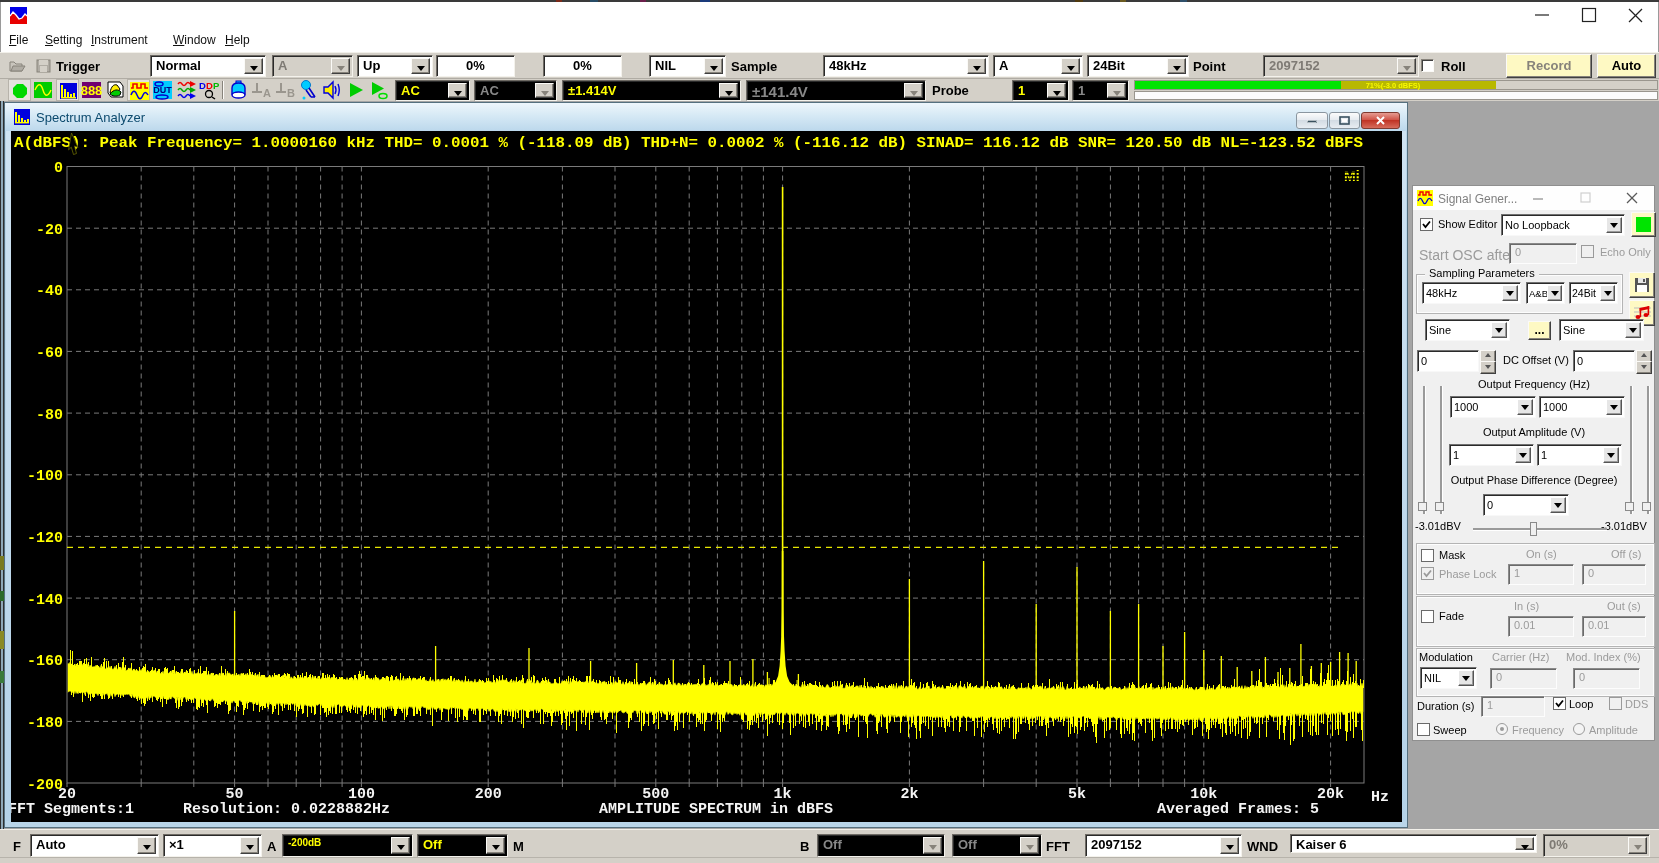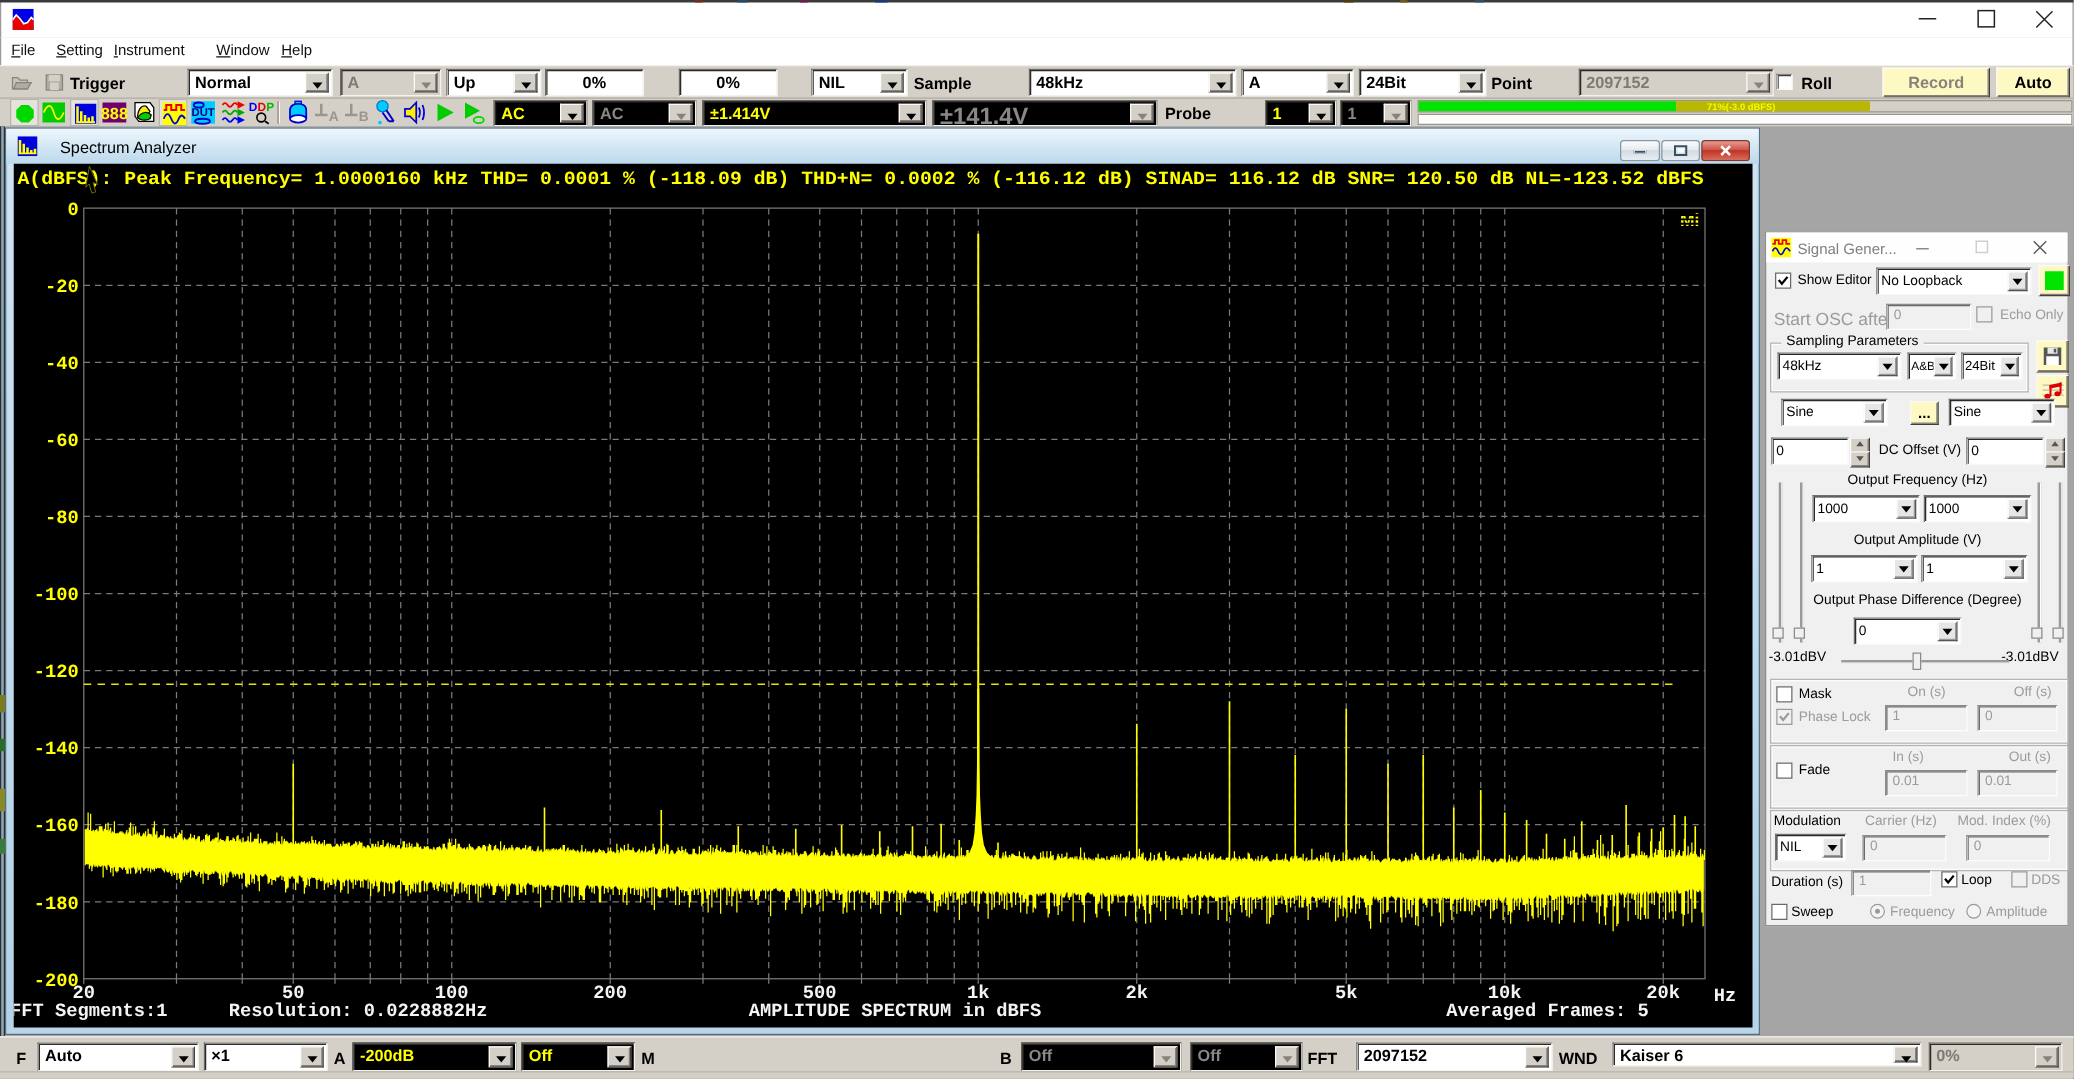--- a/index.html
+++ b/index.html
@@ -305,21 +305,21 @@
       <div class="arw">
         <div class="tri g"></div>
       </div>
     </div>
     <div class="fld blk" style="left:562px;top:1px;width:179px;height:21px;font-size:13px">
       <div class="tx">±1.414V</div>
       <div class="arw">
         <div class="tri"></div>
       </div>
     </div>
-    <div class="fld blk dis" style="left:746px;top:1px;width:180px;height:21px;font-size:19px">
+    <div class="fld blk dis" style="left:746px;top:1px;width:180px;height:21px;font-size:15px">
       <div class="tx">±141.4V</div>
       <div class="arw">
         <div class="tri g"></div>
       </div>
     </div>
     <div class="lbl" style="left:932px;top:4px">Probe</div>
     <div class="fld blk" style="left:1012px;top:1px;width:57px;height:21px;font-size:13px">
       <div class="tx">1</div>
       <div class="arw">
         <div class="tri"></div>
@@ -355,21 +355,21 @@
         <rect width="16" height="16" fill="#0000dd"></rect>
         <g fill="#ffff00">
           <rect x="1" y="3" width="2" height="11"></rect>
           <rect x="4" y="6" width="2" height="8"></rect>
           <rect x="7" y="9" width="2" height="5"></rect>
           <rect x="10" y="11" width="2" height="3"></rect>
           <rect x="13" y="10" width="2" height="4"></rect>
           <rect x="1" y="13" width="14" height="1.4"></rect>
         </g>
       </svg>
-      <div class="abs" style="left:44px;top:8px;font-size:13px;color:#000000">Spectrum Analyzer</div>
+      <div class="abs" style="left:32px;top:8px;font-size:13px;color:#0c4a6e">Spectrum Analyzer</div>
       <svg class="abs" style="left:1292px;top:10px" width="106" height="17">
 <defs>
           <linearGradient id="ab" x1="0" y1="0" x2="0" y2="1">
             <stop offset="0" stop-color="#fdfdfd"></stop>
             <stop offset="0.45" stop-color="#e6ebf0"></stop>
             <stop offset="0.5" stop-color="#d3dce4"></stop>
             <stop offset="1" stop-color="#e9eef3"></stop>
           </linearGradient>
 <linearGradient id="rb" x1="0" y1="0" x2="0" y2="1">
             <stop offset="0" stop-color="#e8a197"></stop>
@@ -744,21 +744,21 @@
         <div class="tri"></div>
       </div>
     </div>
     <div class="fld" style="left:163px;top:4px;width:99px;height:23px;font-size:13px">
       <div class="tx">×1</div>
       <div class="arw">
         <div class="tri"></div>
       </div>
     </div>
     <div class="lbl" style="left:267px;top:9px">A</div>
-    <div class="fld blk" style="left:282px;top:4px;width:131px;height:23px;font-size:13px">
+    <div class="fld blk" style="left:282px;top:4px;width:131px;height:23px;font-size:10px">
       <div class="tx">-200dB</div>
       <div class="arw">
         <div class="tri"></div>
       </div>
     </div>
     <div class="fld blk" style="left:417px;top:4px;width:91px;height:23px;font-size:13px">
       <div class="tx">Off</div>
       <div class="arw">
         <div class="tri"></div>
       </div>

